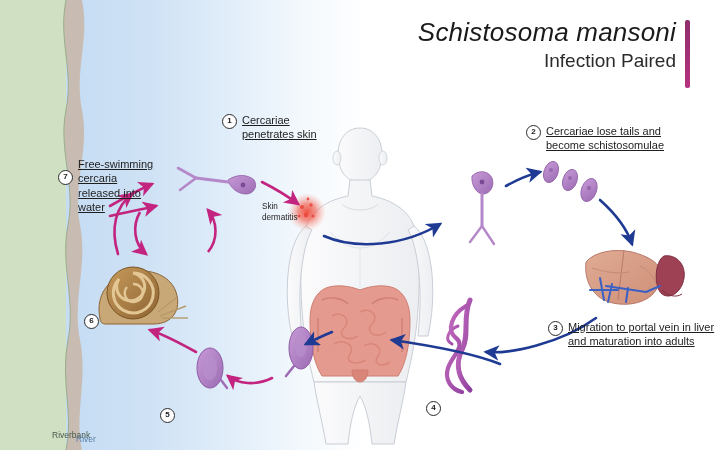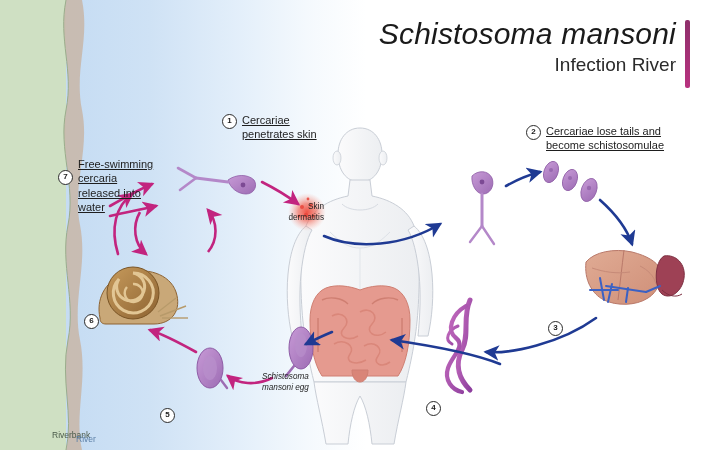--- a/index.html
+++ b/index.html
@@ -8,34 +8,34 @@
 
   
   .bank{position:absolute;left:0;top:0;width:66px;height:450px;background:#cfe0c3;}
   .water{position:absolute;left:66px;top:0;width:300px;height:450px;
          background:linear-gradient(90deg,#c5dcf3 0%,#cfe2f5 28%,#e2eefa 56%,#f4f9fd 80%,#ffffff 100%);}
   .bank-label{position:absolute;font-size:8.5px;color:#4a5a4a;}
   .river-label{position:absolute;font-size:8.5px;color:#5b7fa6;}
 
   
   .title-wrap{position:absolute;right:44px;top:18px;text-align:right;}
-  .title-main{font-size:30px;font-style:italic;color:#1a1a1a;letter-spacing:.2px;line-height:1.08;}
+  .title-main{font-size:26px;font-style:italic;color:#1a1a1a;letter-spacing:.2px;line-height:1.08;}
   .title-sub{font-size:19px;color:#2b2b2b;line-height:1.25;margin-top:3px;}
   .title-bar{position:absolute;right:30px;top:20px;width:5px;height:68px;
              background:linear-gradient(180deg,#8e2f6b,#b8327f);border-radius:2px;}
 
   
   .step{position:absolute;display:flex;align-items:flex-start;gap:5px;}
   .bullet{flex:0 0 auto;width:13px;height:13px;border-radius:50%;border:1.1px solid #2b2b2b;
           background:#fff;color:#1a1a1a;font-size:8px;line-height:11.4px;text-align:center;
           font-weight:bold;margin-top:.5px;}
   .steptxt{font-size:11px;line-height:1.3;color:#1e1e1e;white-space:pre-line;text-decoration:underline;}
 
   .freetext{position:absolute;font-size:8.2px;line-height:1.3;color:#1e1e1e;
-            white-space:pre-line;text-align:right;}
+            white-space:pre-line;text-align:left;}
   .italic{font-style:italic;}
 
   svg.layer{position:absolute;left:0;top:0;width:720px;height:450px;pointer-events:none;}
 </style>
 </head>
 <body>
 
 <div id="stage">
 
   <div class="bank"></div>
@@ -46,21 +46,21 @@
     <path d="M66,0 C58,40 74,70 66,110 C58,150 76,185 68,225 C60,265 76,300 68,340 C60,380 74,415 66,450
              L82,450 C74,415 88,380 80,340 C72,300 88,265 80,225 C72,185 90,150 82,110 C74,70 90,40 82,0 Z" fill="#c8b9ad" opacity="0.92"></path>
     <path d="M66,0 C58,40 74,70 66,110 C58,150 76,185 68,225 C60,265 76,300 68,340 C60,380 74,415 66,450" fill="none" stroke="#9aad8c" stroke-width="1"></path>
   </svg>
 
   <div class="bank-label" style="left:8px;top:430px;margin-left:44px;">Riverbank</div>
   <div class="river-label" style="left:76px;top:434px;">River</div>
 
   <div class="title-wrap">
     <div class="title-main">Schistosoma mansoni</div>
-    <div class="title-sub">Infection River</div>
+    <div class="title-sub">Infection Paired</div>
   </div>
   <div class="title-bar"></div>
 
   <svg class="layer" viewBox="0 0 720 450">
     <defs>
       <linearGradient id="bodyG" x1="0" y1="0" x2="1" y2="0">
         <stop offset="0" stop-color="#fbfbfc"></stop>
           <stop offset="1" stop-color="#eceef1"></stop>
       </linearGradient>
       <radialGradient id="rashG" cx="50%" cy="50%" r="50%">
@@ -272,20 +272,22 @@
   </div>
 
   <div class="step" style="left:526px;top:124px;width:180px;">
     <div class="bullet">2</div>
     <div class="steptxt">Cercariae lose tails and
 become schistosomulae</div>
   </div>
 
   <div class="step" style="left:548px;top:320px;width:172px;">
     <div class="bullet">3</div>
+    <div class="steptxt">Migration to portal vein in liver
+and maturation into adults</div>
   </div>
 
   <div class="step" style="left:426px;top:400px;width:190px;">
     <div class="bullet">4</div>
   </div>
 
   <div class="step" style="left:160px;top:407px;width:120px;">
     <div class="bullet">5</div>
   </div>
 
@@ -298,16 +300,14 @@
     <div class="steptxt">Free-swimming
 cercaria
 released into
 water</div>
   </div>
 
   <div class="freetext" style="left:262px;top:202px;width:62px;">Skin
 dermatitis</div>
 
 
-  <div class="freetext italic" style="left:262px;top:372px;width:78px;text-align:left;">Schistosoma
-mansoni egg</div>
 
 </div>
 
 </body></html>

